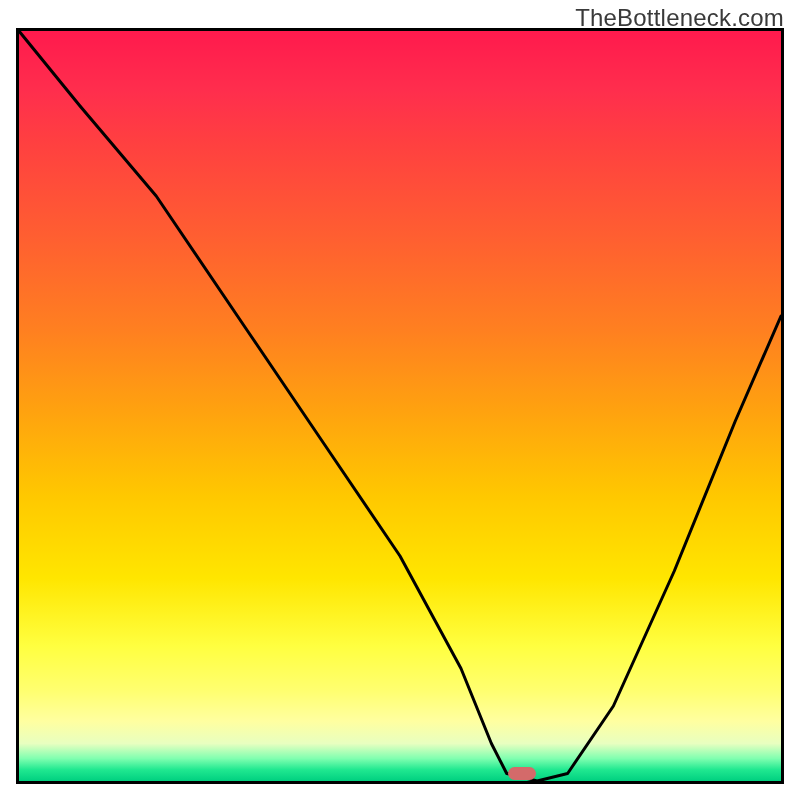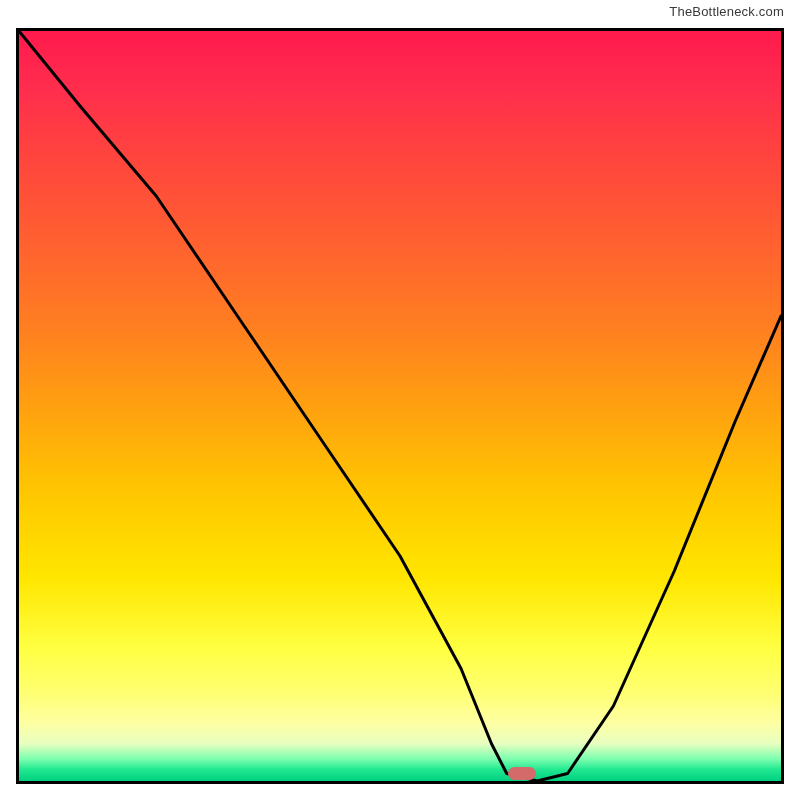--- a/index.html
+++ b/index.html
@@ -62,21 +62,21 @@
     position: absolute;
     width: 28px;
     height: 13px;
     background: #d46a6a;
     border-radius: 7px;
   }
   .attribution {
     position: absolute;
     top: 4px;
     right: 16px;
-    font-size: 13px;
+    font-size: 24px;
     color: #3a3a3a;
     font-weight: 500;
     letter-spacing: 0.2px;
   }
 </style>
 </head>
 <body>
 
 <div class="chart-wrap">
   <div class="attribution">TheBottleneck.com</div>

